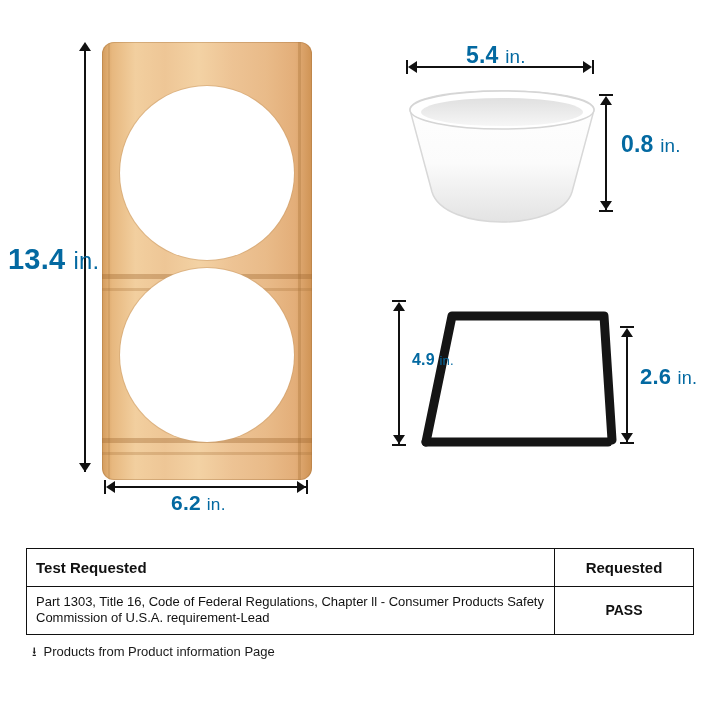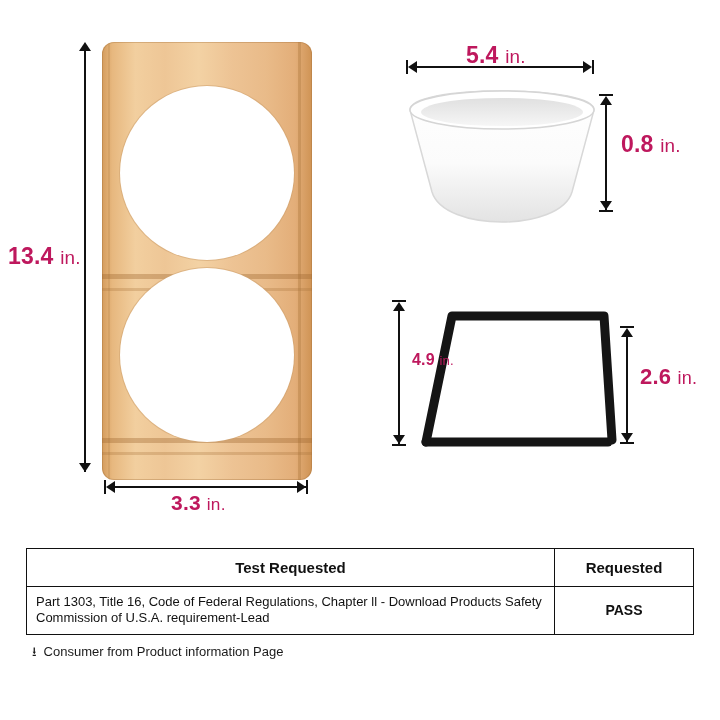--- a/index.html
+++ b/index.html
@@ -17,21 +17,21 @@
   #page {
     position: relative;
     width: 720px;
     height: 720px;
   }
 
   
   .dim {
     position: absolute;
     font-weight: bold;
-    color: #be185d;
+    color: #0369a1;
     white-space: nowrap;
     letter-spacing: 0.2px;
   }
   .dim .unit {
     font-weight: normal;
     font-size: 0.82em;
   }
 
   
   #board-wrap {
@@ -166,21 +166,21 @@
     font-size: 13px;
   }
   table.cert th, table.cert td {
     border: 1px solid #111111;
     padding: 7px 9px;
     vertical-align: middle;
   }
   table.cert thead th {
     font-size: 15px;
     font-weight: bold;
-    text-align: center;
+    text-align: left;
     padding-top: 10px;
     padding-bottom: 10px;
   }
   table.cert thead th.concl {
     text-align: center;
   }
   table.cert td.result {
     text-align: center;
     font-weight: bold;
     font-size: 14px;
@@ -218,32 +218,32 @@
       <div class="grain g3"></div>
       <div class="grain g4"></div>
       <div class="hole top"></div>
       <div class="hole bottom"></div>
     </div>
   </div>
 
   <div class="meas-line meas-v" style="left:84px; top:50px; height:422px;"></div>
   <div class="arrow arrow-up" style="left:79px; top:42px;"></div>
   <div class="arrow arrow-down" style="left:79px; top:463px;"></div>
-  <div class="dim" style="left:8px; top:243px; font-size:23px;">
+  <div class="dim" style="left:8px; top:243px; font-size:29px;">
     <span>13.4</span>
     <span class="unit">in.</span>
   </div>
 
   <div class="meas-line meas-h" style="left:108px; top:486px; width:198px;"></div>
   <div class="cap cap-v" style="left:104px; top:480px;"></div>
   <div class="cap cap-v" style="left:306px; top:480px;"></div>
   <div class="arrow arrow-left" style="left:106px; top:481px;"></div>
   <div class="arrow arrow-right" style="left:297px; top:481px;"></div>
   <div class="dim" style="left:171px; top:491px; font-size:21px;">
-    <span>3.3</span>
+    <span>6.2</span>
     <span class="unit">in.</span>
   </div>
 
   <div id="bowl-wrap">
     <svg width="196" height="140" viewBox="0 0 196 140">
       <defs>
         <linearGradient id="bowlBody" x1="0" y1="0" x2="0" y2="1">
           <stop offset="0%" stop-color="#ffffff"></stop>
           <stop offset="55%" stop-color="#fbfbfb"></stop>
           <stop offset="100%" stop-color="#e3e3e3"></stop>
@@ -309,24 +309,24 @@
   <div id="table-wrap">
     <table class="cert">
       <thead>
         <tr>
           <th>Test Requested</th>
           <th class="concl">Requested</th>
         </tr>
       </thead>
       <tbody>
         <tr>
-          <td class="desc">Part 1303, Title 16, Code of Federal Regulations, Chapter ll - Download Products Safety Commission of U.S.A. requirement-Lead</td>
+          <td class="desc">Part 1303, Title 16, Code of Federal Regulations, Chapter ll - Consumer Products Safety Commission of U.S.A. requirement-Lead</td>
           <td class="result">PASS</td>
         </tr>
       </tbody>
     </table>
     <div class="download-row">
       <span class="dl-icon">⭳</span>
-      <span>Consumer from Product information Page</span>
+      <span>Products from Product information Page</span>
     </div>
   </div>
 
 </div>
 
 </body></html>

